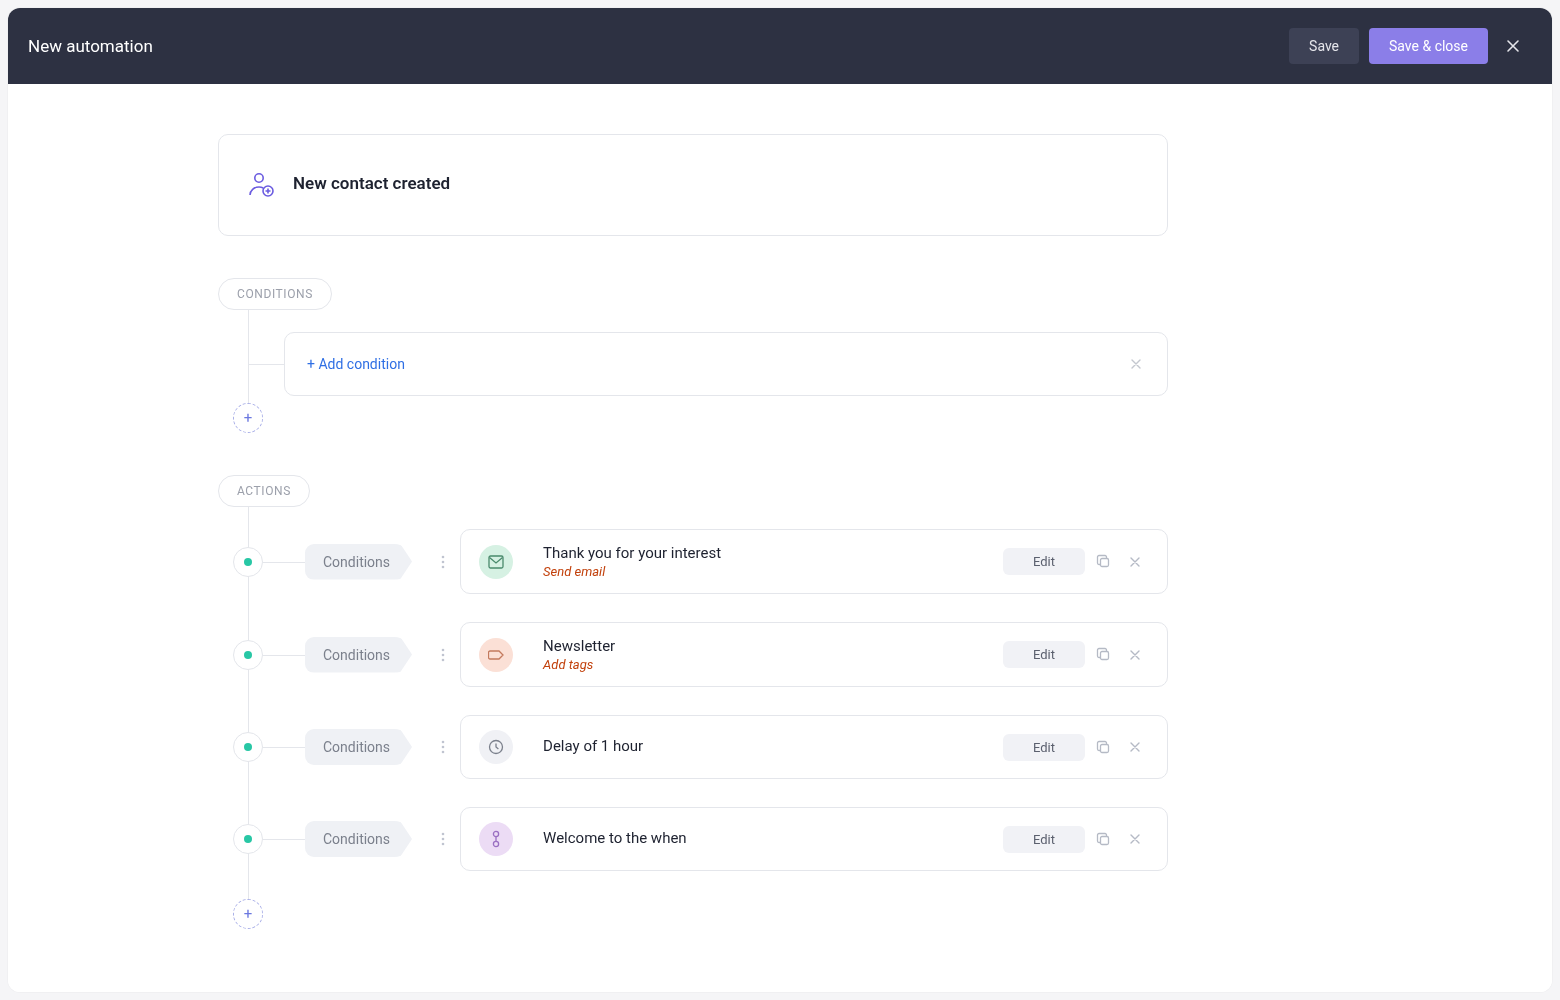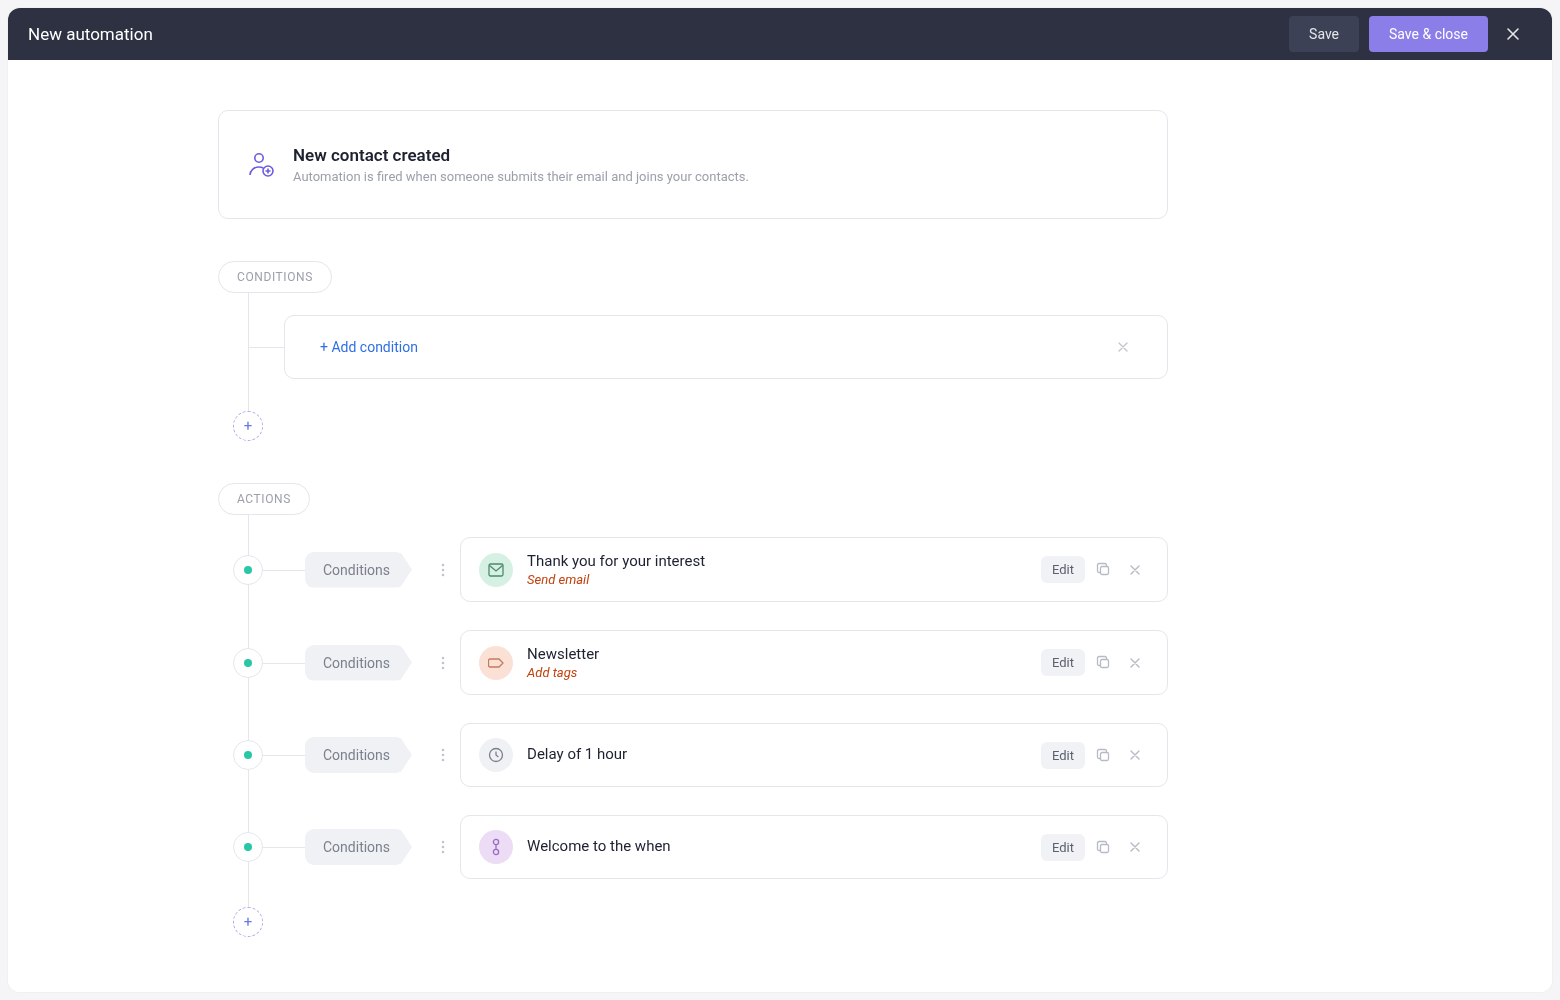--- a/index.html
+++ b/index.html
@@ -15,21 +15,21 @@
     background: #fff;
     border-radius: 12px;
     overflow: hidden;
     height: 984px;
     display: flex;
     flex-direction: column;
     box-shadow: 0 0 0 1px rgba(0,0,0,0.02);
   }
   .header {
     background: #2d3142;
-    height: 52px;
+    height: 76px;
     display: flex;
     align-items: center;
     padding: 1px 20px;
     color: #fff;
   }
   .header-title {
     font-size: 17px;
     font-weight: 400;
     flex: 1;
   }
@@ -128,25 +128,25 @@
     top: 0;
     bottom: 0;
     width: 1px;
     background: #e4e6eb;
   }
 
   .condition-card {
     margin-left: 36px;
     border: 1px solid #e4e6eb;
     border-radius: 10px;
-    padding: 22px 35px;
-    display: flex;
-    align-items: center;
-    position: relative;
-    margin-bottom: 32px;
+    padding: 22px 22px;
+    display: flex;
+    align-items: center;
+    position: relative;
+    margin-bottom: 7px;
   }
   .condition-card::before {
     content: "";
     position: absolute;
     left: -36px;
     top: 50%;
     width: 36px;
     height: 1px;
     background: #e4e6eb;
   }
@@ -256,36 +256,36 @@
     border-radius: 50%;
     display: flex;
     align-items: center;
     justify-content: center;
     margin-right: 14px;
   }
   .action-icon.green { background: #d6f1e3; color: #4a8a6c; }
   .action-icon.peach { background: #fbe0d6; color: #c37a5e; }
   .action-icon.gray  { background: #f0f1f5; color: #7b808c; }
   .action-icon.purple{ background: #ecdcf5; color: #9a6fc2; }
-  .action-text { flex: 1; }
+  .action-text { flex: 1; margin-left: 16px; }
   .action-title {
     font-size: 15px;
     color: #1e2230;
     margin-bottom: 2px;
   }
   .action-sub {
     font-size: 13px;
     color: #c2410c;
     font-style: italic;
   }
   .edit-btn {
     background: #f1f2f6;
     border: none;
     border-radius: 6px;
-    padding: 6px 11px;
+    padding: 6px 30px;
     font-size: 13px;
     color: #5b606e;
     cursor: pointer;
     font-family: inherit;
   }
   .mini-icon {
     width: 28px;
     height: 28px;
     display: flex;
     align-items: center;
@@ -324,21 +324,20 @@
         <div class="trigger-icon">
           <svg width="30" height="28" viewBox="0 0 30 28" fill="none" stroke="currentColor" stroke-width="1.6">
             <circle cx="13" cy="7" r="4.2"></circle>
             <path d="M4 24c0-4.5 4-8 9-8 1.6 0 3 .3 4.3.9"></path>
             <circle cx="22" cy="20" r="5"></circle>
             <path d="M22 17.5v5M19.5 20h5"></path>
           </svg>
         </div>
         <div>
           <div class="trigger-title">New contact created</div>
-          <div class="trigger-sub">Automation is fired when someone submits their email and joins your contacts.</div>
         </div>
       </div>
 
       <div>
         <div class="section-pill">CONDITIONS</div>
 
         <div class="flow-block">
           <div class="flow-line"></div>
 
           <div class="condition-card">

